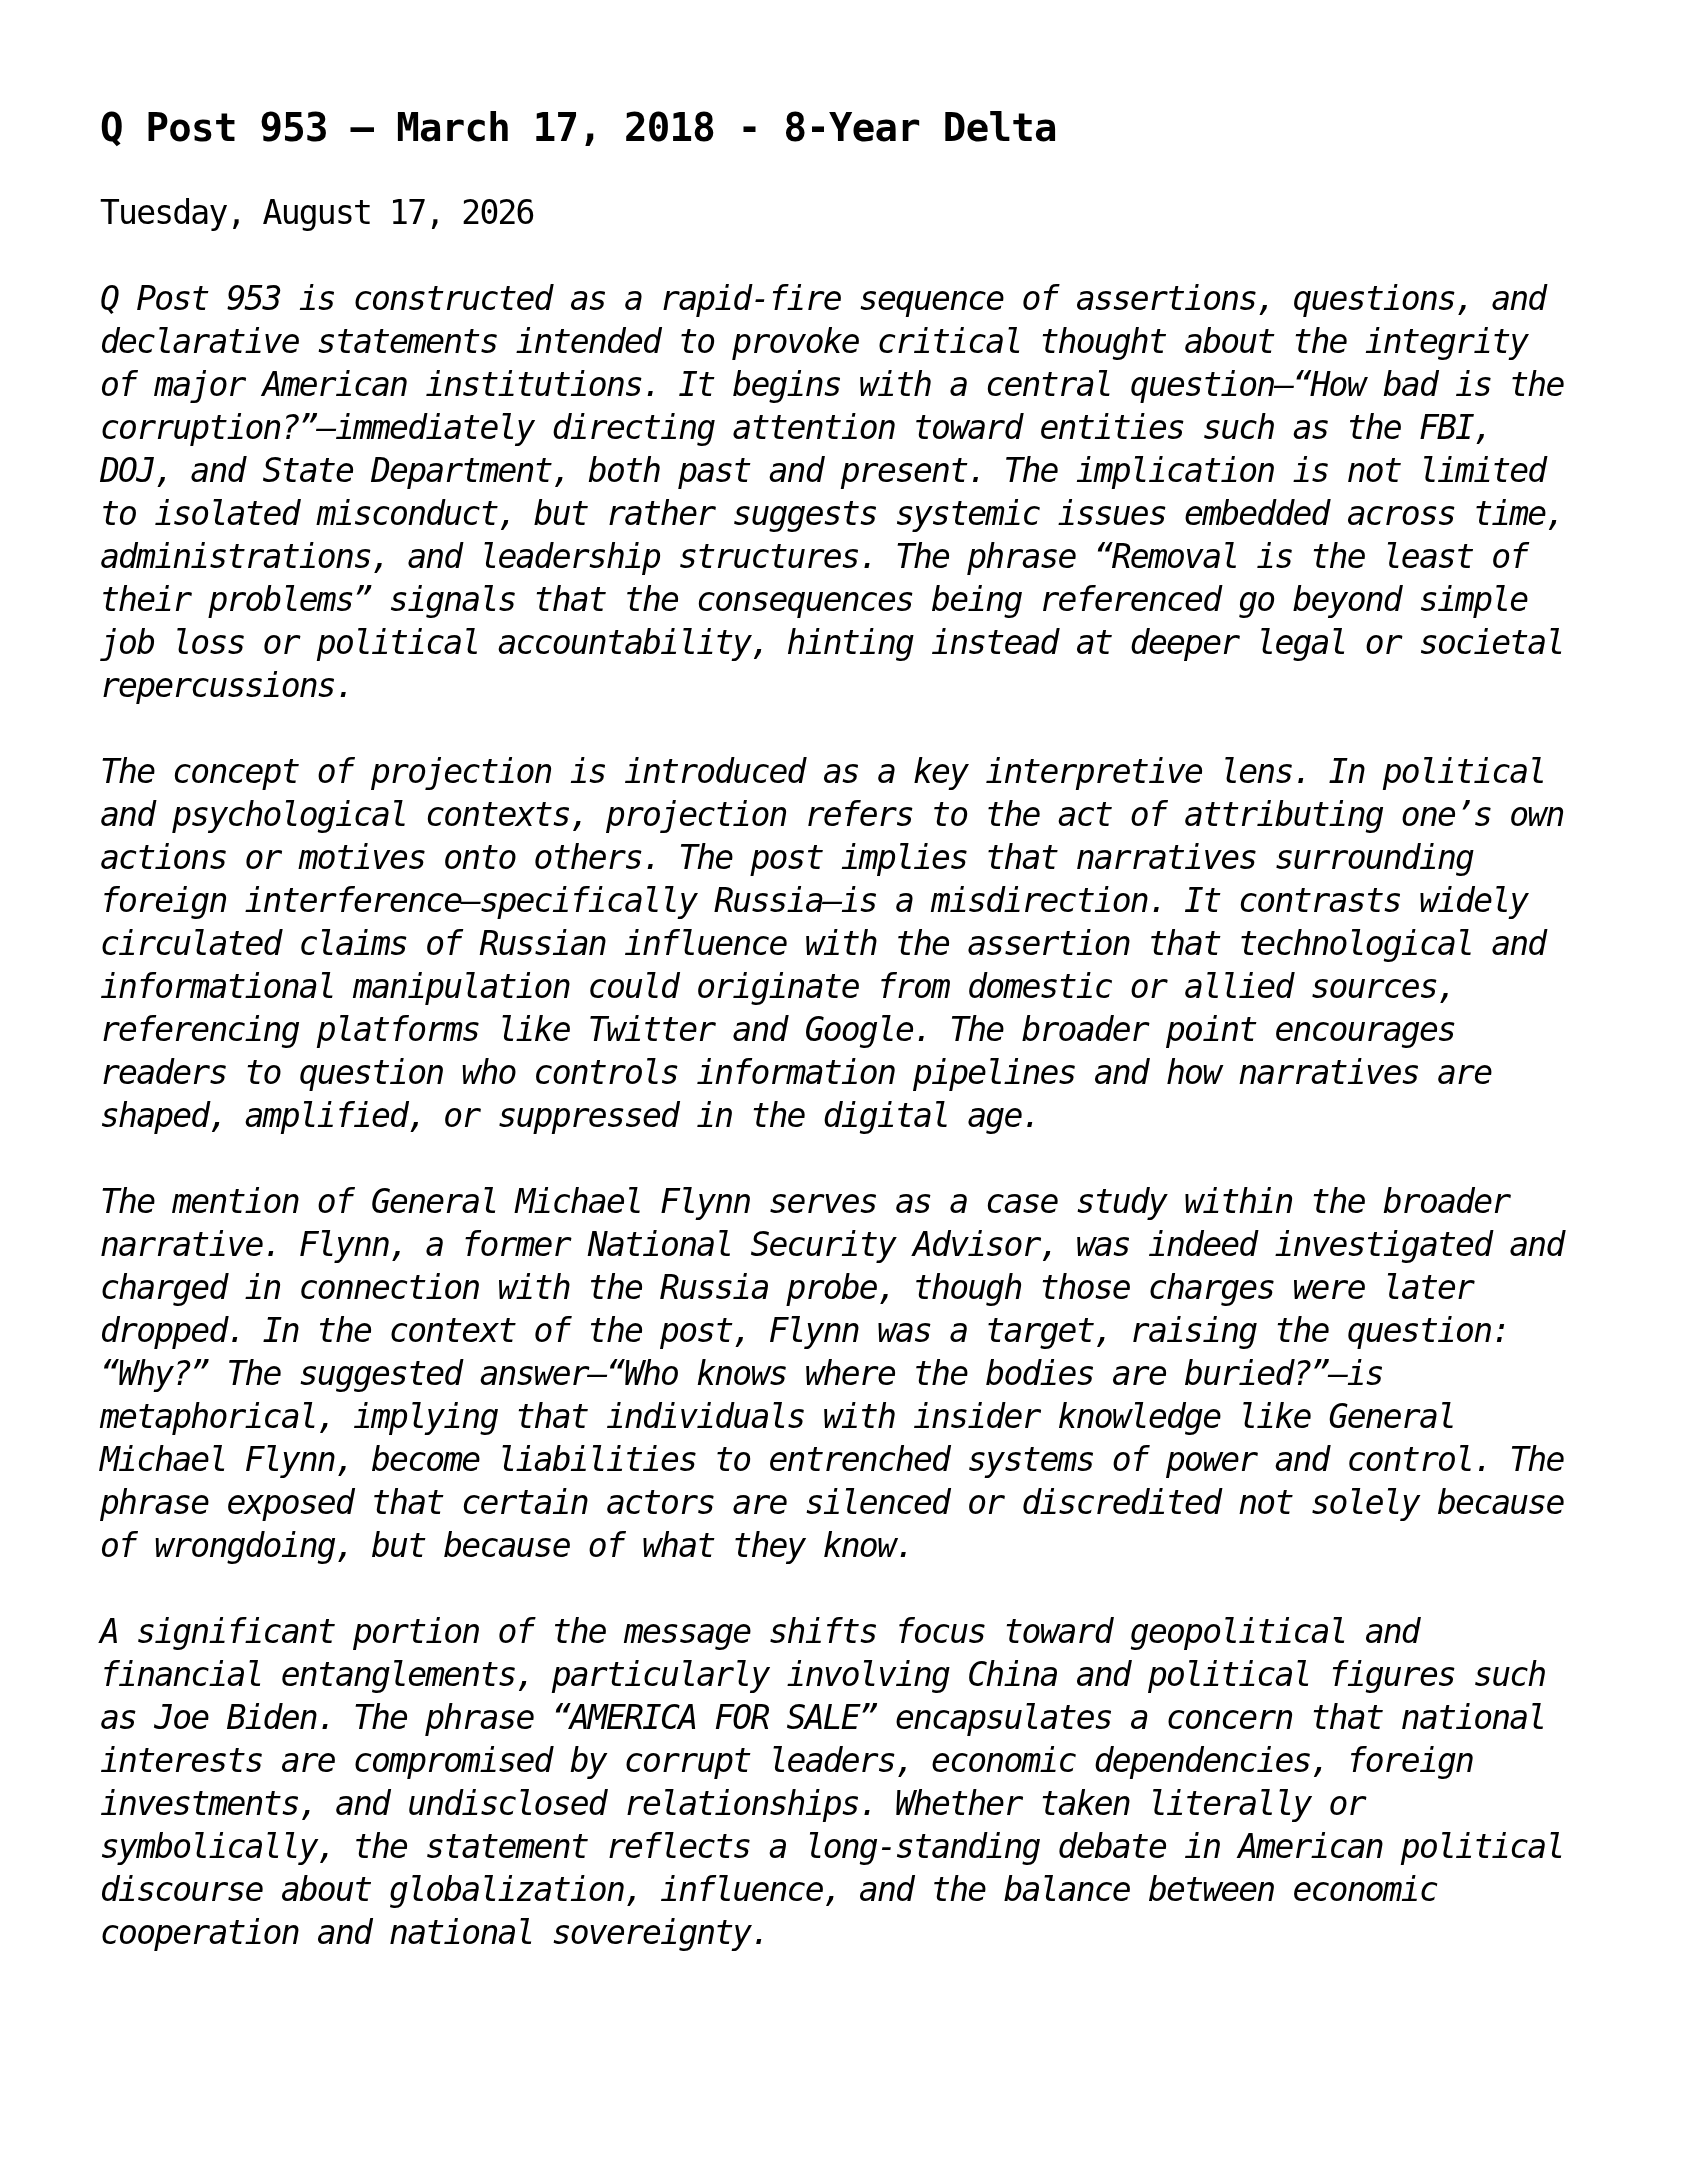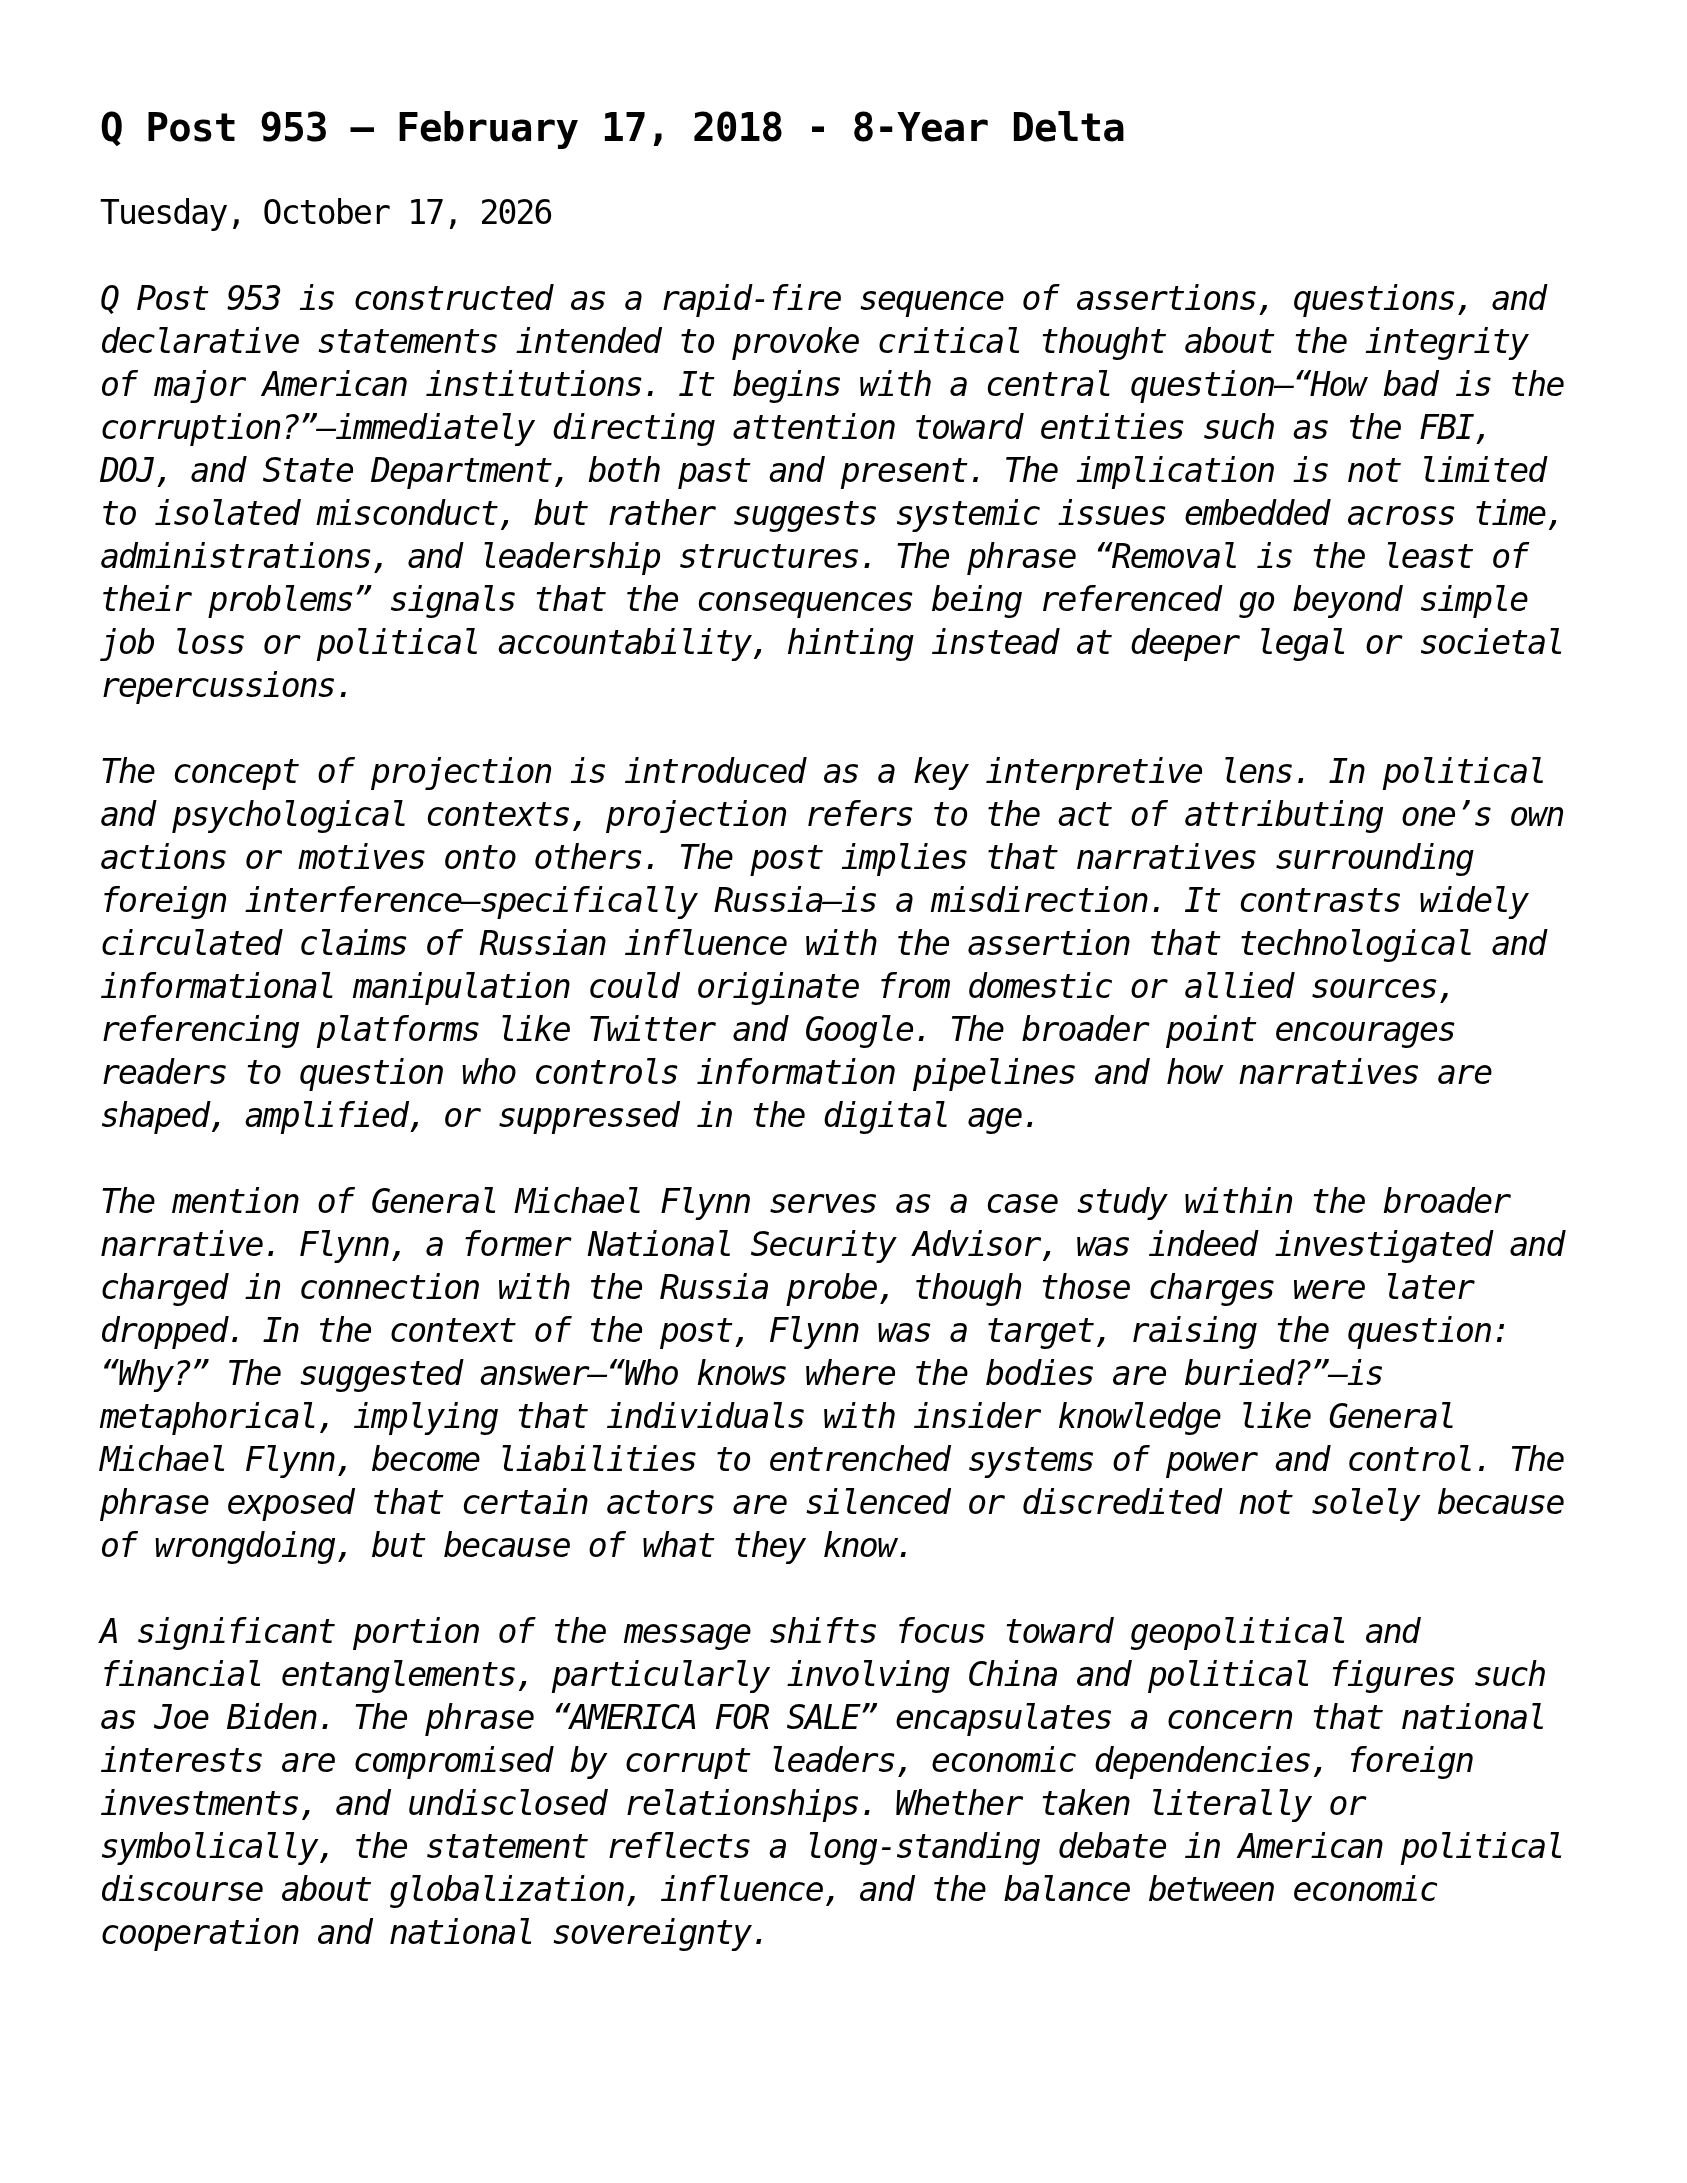--- a/index.html
+++ b/index.html
@@ -43,22 +43,22 @@
     letter-spacing: -1.8px;
     white-space: pre; 
     color: #000000;
     font-style: italic;
   }
 </style>
 </head>
 <body>
 
 <div class="page">
-  <h1 class="doc-title">Q Post 953 — February 17, 2018 - 8-Year Delta</h1>
-  <p class="dateline">Tuesday, October 17, 2026</p>
+  <h1 class="doc-title">Q Post 953 — March 17, 2018 - 8-Year Delta</h1>
+  <p class="dateline">Tuesday, August 17, 2026</p>
   <div id="doc-body">
       <p class="para">Q Post 953 is constructed as a rapid-fire sequence of assertions, questions, and
 declarative statements intended to provoke critical thought about the integrity
 of major American institutions. It begins with a central question—“How bad is the
 corruption?”—immediately directing attention toward entities such as the FBI,
 DOJ, and State Department, both past and present. The implication is not limited
 to isolated misconduct, but rather suggests systemic issues embedded across time,
 administrations, and leadership structures. The phrase “Removal is the least of
 their problems” signals that the consequences being referenced go beyond simple
 job loss or political accountability, hinting instead at deeper legal or societal

